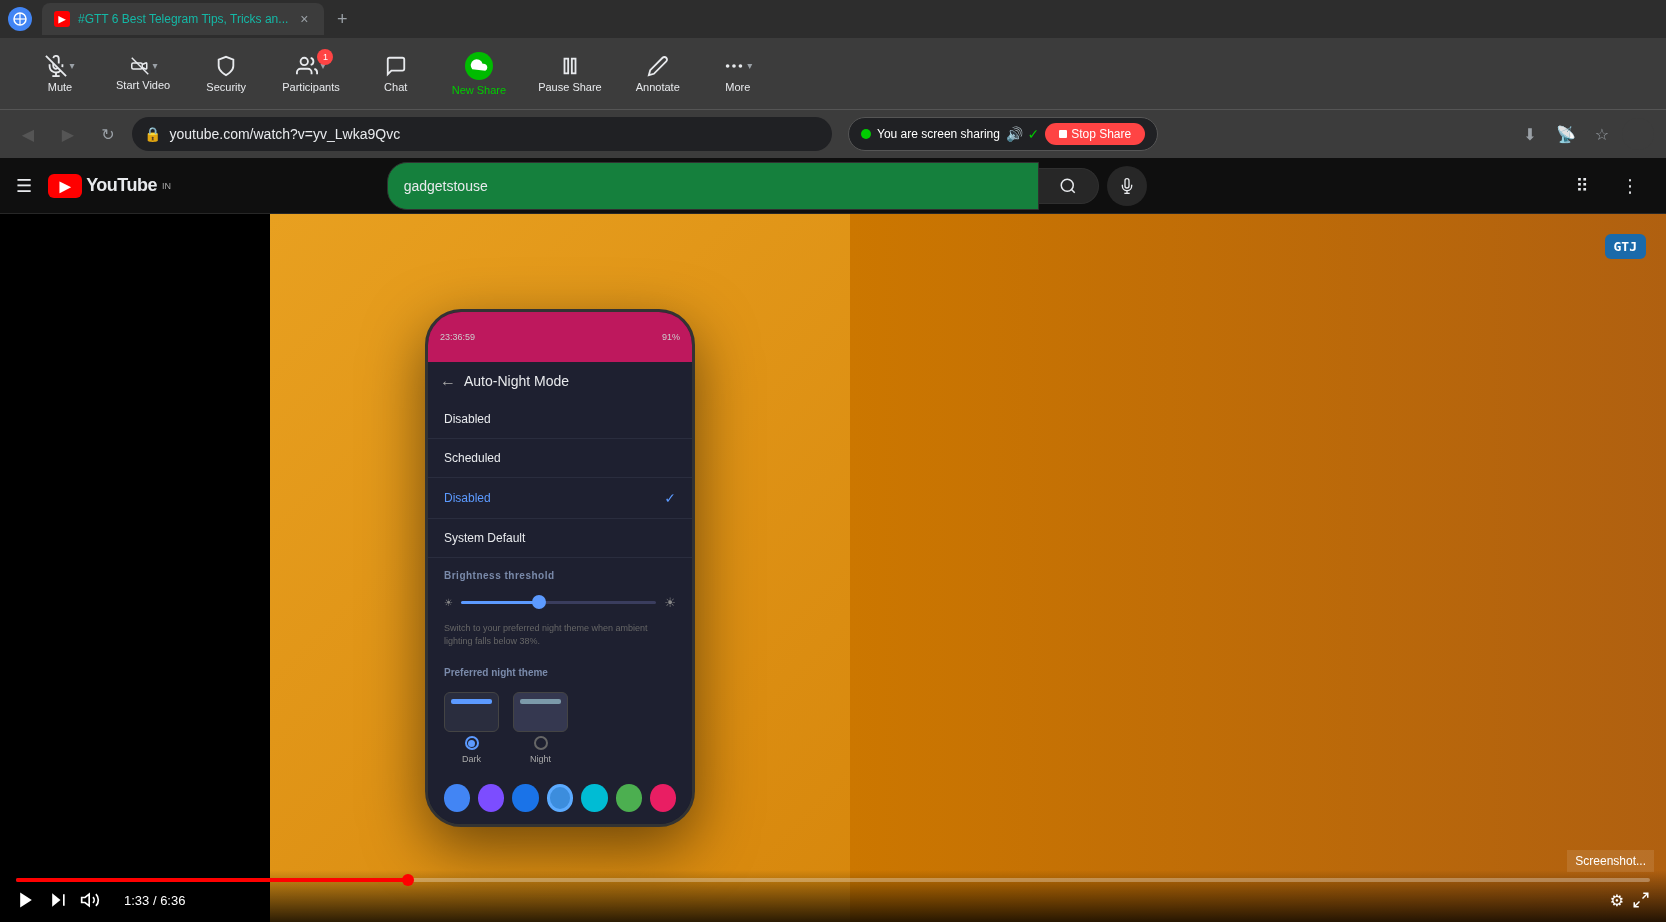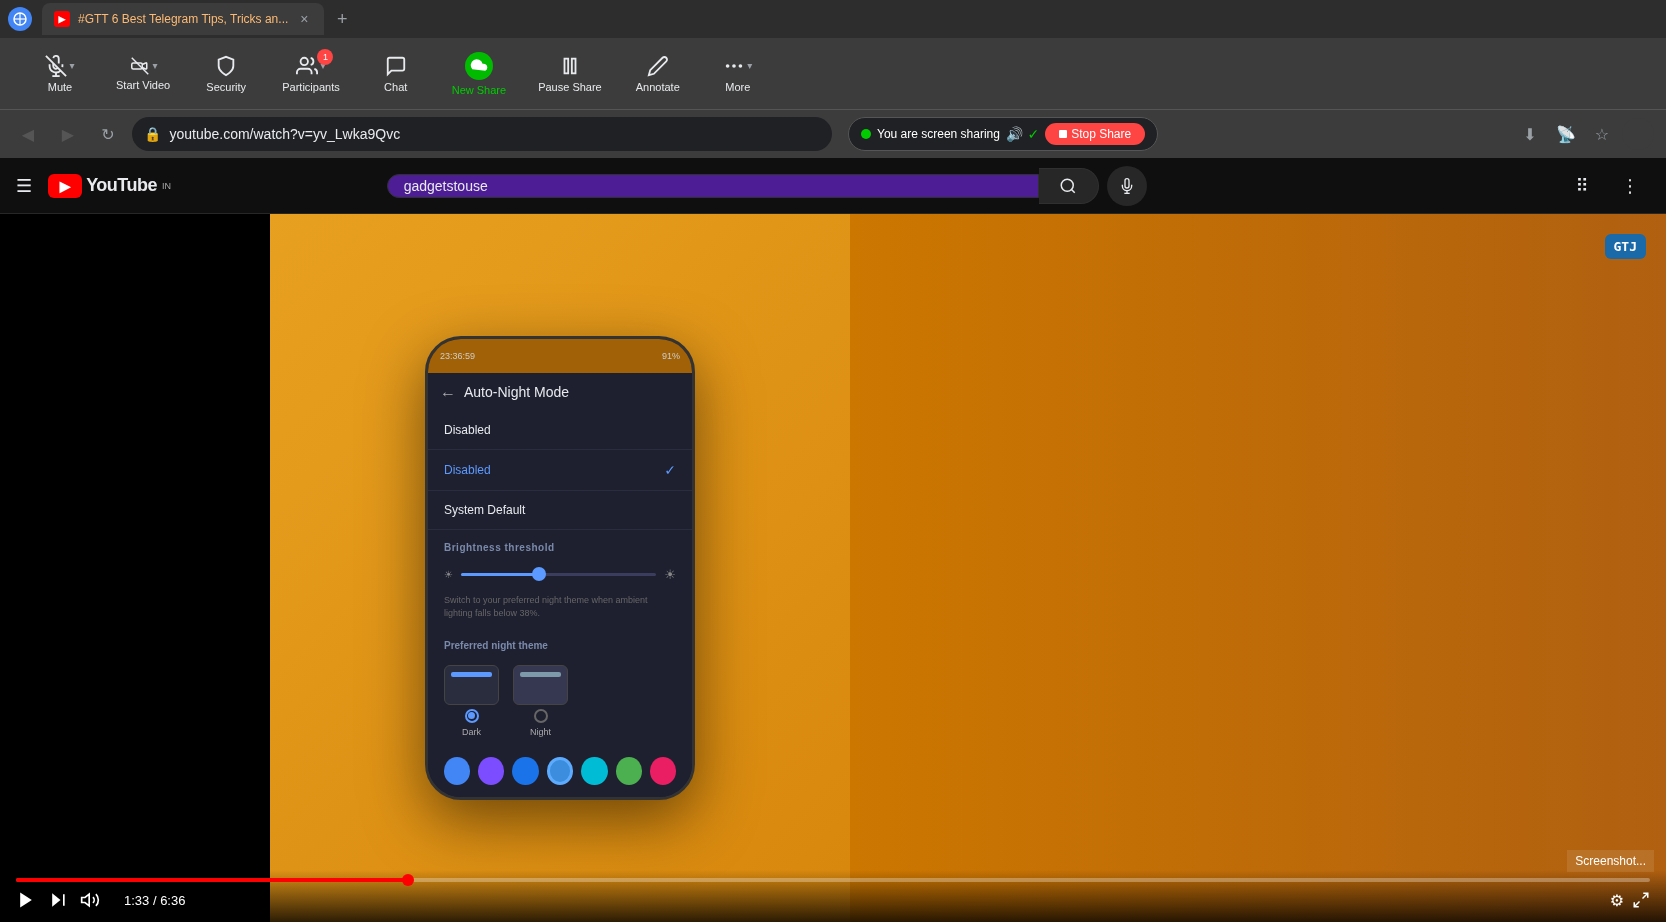--- a/index.html
+++ b/index.html
@@ -35,21 +35,21 @@
     }
     .tab-favicon {
       width: 16px; height: 16px;
       background: #ff0000;
       border-radius: 3px;
       display: flex; align-items: center; justify-content: center;
       font-size: 9px; color: white; font-weight: bold;
     }
     .tab-title {
       font-size: 12px;
-      color: #fdba74;
+      color: #14b8a6;
       flex: 1;
       overflow: hidden;
       text-overflow: ellipsis;
       white-space: nowrap;
     }
     .tab-close {
       font-size: 14px; color: #9aa0a6; cursor: pointer;
       width: 16px; height: 16px;
       display: flex; align-items: center; justify-content: center;
       border-radius: 50%;
@@ -222,22 +222,22 @@
     }
     .yt-search-area {
       flex: 1;
       display: flex;
       align-items: center;
       max-width: 760px;
       margin: 0 auto;
     }
     .yt-search-box {
       flex: 1;
-      height: 24px;
-      background: #4c1d95;
+      height: 48px;
+      background: #15803d;
       border: 1px solid #303030;
       border-radius: 20px 0 0 20px;
       display: flex;
       align-items: center;
       padding: 0 16px;
     }
     .yt-search-input {
       background: none;
       border: none;
       outline: none;
@@ -308,22 +308,22 @@
       width: 270px;
       background: #1a1a2e;
       border-radius: 36px;
       border: 3px solid #333;
       overflow: hidden;
       box-shadow: 0 20px 60px rgba(0,0,0,0.5);
       position: relative;
     }
 
     .phone-status-bar {
-      background: #a16207;
-      padding: 12px 12px;
+      background: #be185d;
+      padding: 20px 12px;
       display: flex;
       justify-content: space-between;
       align-items: center;
       font-size: 9px;
       color: #ccc;
     }
 
     .phone-screen {
       background: #1e2030;
       padding: 0;
@@ -744,20 +744,23 @@
             <span>91%</span>
           </div>
           <div class="phone-screen">
             <div class="phone-header">
               <span class="phone-back">←</span>
               <span class="phone-title">Auto-Night Mode</span>
             </div>
 
             <div class="phone-menu-item">
               <span>Disabled</span>
+            </div>
+            <div class="phone-menu-item">
+              <span>Scheduled</span>
             </div>
             <div class="phone-menu-item selected">
               <span>Disabled</span>
               <span class="check-mark">✓</span>
             </div>
             <div class="phone-menu-item">
               <span>System Default</span>
             </div>
 
             <div class="phone-section-label">Brightness threshold</div>

